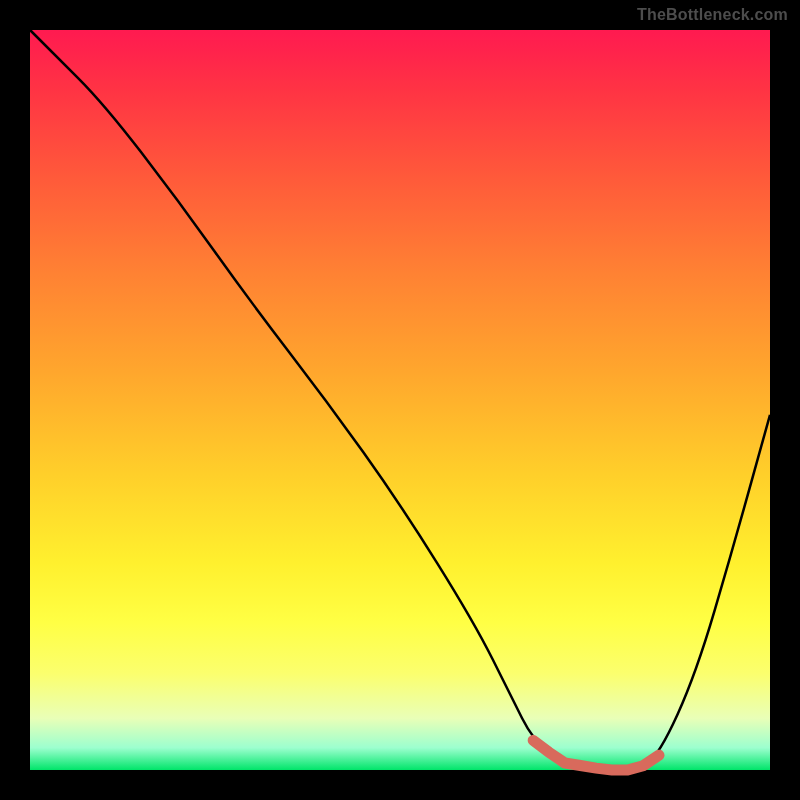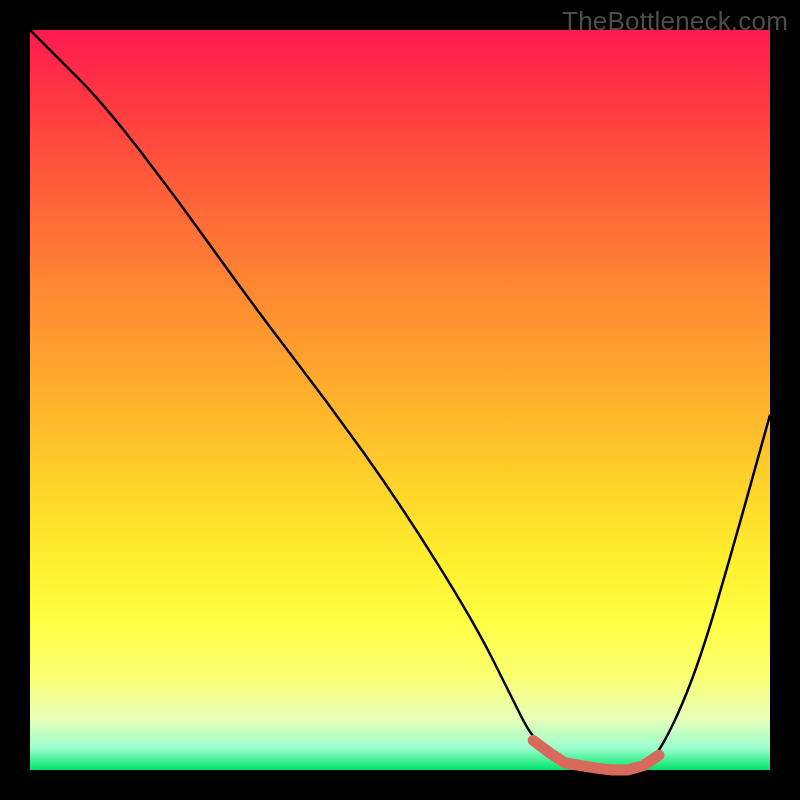--- a/index.html
+++ b/index.html
@@ -35,22 +35,22 @@
       #fbff6e 87%,
       #e9ffb7 93%,
       #9cffcf 97%,
       #00e56a 100%);
   }
   .watermark {
     position: absolute;
     top: 6px;
     right: 12px;
     color: #4d4d4d;
-    font-size: 26px;
-    font-weight: 400;
+    font-size: 16px;
+    font-weight: 700;
     letter-spacing: 0.2px;
     user-select: none;
   }
   svg.curve {
     position: absolute;
     left: 0;
     top: 0;
     width: 740px;
     height: 740px;
     overflow: visible;

